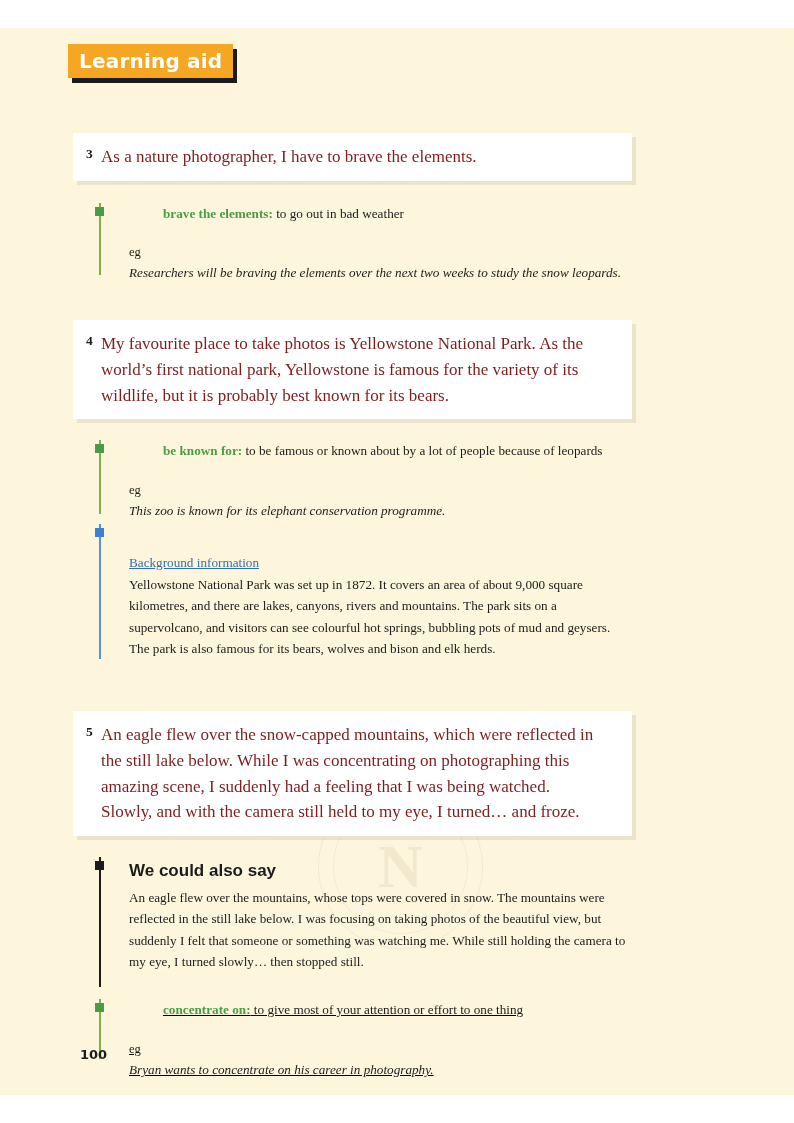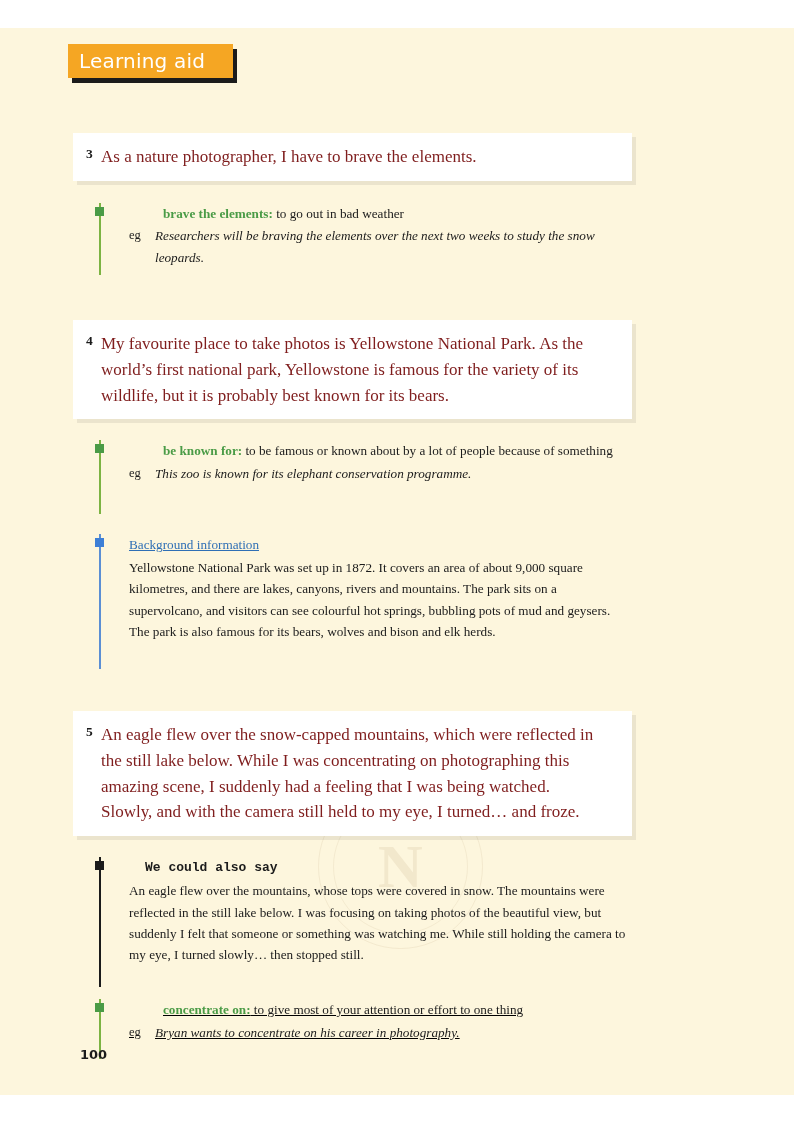--- a/index.html
+++ b/index.html
@@ -53,21 +53,21 @@
     left: 0; top: 0;
     width: 165px; height: 34px;
     background: #f5a623;
     display: flex;
     align-items: center;
     padding-left: 11px;
   }
   .header-badge span {
     color: #ffffff;
     font-family: "DejaVu Sans", sans-serif;
-    font-weight: normal;
+    font-weight: bold;
     font-size: 20px;
     letter-spacing: 0.2px;
   }
 
   
   .watermark {
     position: absolute;
     left: 318px;
     top: 784px;
     width: 165px;
@@ -145,42 +145,42 @@
     margin-left: 56px;
     font-size: 13.2px;
     line-height: 1.62;
     color: #1b1b1b;
     font-family: "Liberation Serif", serif;
   }
   .term { font-weight: bold; }
   .term-green { color: #4a9b46; padding-left: 34px; }
   .eg-row {
     display: flex;
-    margin-top: 1px;
+    margin-top: 18px;
+    flex-direction: column;
   }
   .eg-label {
     width: 26px;
     flex: none;
     font-size: 12.5px;
   }
   .eg-text {
     font-style: italic;
   }
   .bg-title {
     color: #2f6fb5;
     text-decoration: underline;
     font-size: 13.2px;
     margin-bottom: 1px;
   }
   .bold-title {
     font-weight: bold;
-    font-family: Liberation Mono, monospace;
-    font-size: 13px;
+    font-family: Liberation Sans, sans-serif;
+    font-size: 17px;
     margin-bottom: 2px;
-    margin-left: 16px;
   }
 
   .page-num {
     position: absolute;
     left: 80px;
     top: 1047px;
     font-family: "DejaVu Sans", sans-serif;
     font-weight: bold;
     font-size: 13px;
     color: #1b1b1b;
@@ -229,30 +229,30 @@
   <div class="sentence-card">
     <div class="sentence-num">4</div>
     <div class="sentence-text" style="width:500px;">My favourite place to take photos is Yellowstone National Park. As the world’s first national park, Yellowstone is famous for the variety of its wildlife, but it is probably best known for its bears.</div>
   </div>
 
   <div class="note" style="margin-top:21px; height:74px;">
     <div class="note-rail" style="left:26px; background:#7cb342;"></div>
     <div class="note-bullet" style="left:22px; background:#4a9b46;"></div>
     <div class="note-body" style="width:500px;">
       <div>
-        <span class="term term-green">be known for:</span><span> to be famous or known about by a lot of people because of something</span>
+        <span class="term term-green">be known for:</span><span> to be famous or known about by a lot of people because of leopards</span>
       </div>
       <div class="eg-row">
         <div class="eg-label">eg</div>
         <div class="eg-text">This zoo is known for its elephant conservation programme.</div>
       </div>
     </div>
   </div>
 
-  <div class="note" style="margin-top:20px; height:135px;">
+  <div class="note" style="margin-top:10px; height:135px;align-items:flex-end;">
     <div class="note-rail" style="left:26px; background:#5b8fd4;"></div>
     <div class="note-bullet" style="left:22px; background:#3d7fd6;"></div>
     <div class="note-body" style="width:505px;">
       <div class="bg-title">Background information</div>
       <div>Yellowstone National Park was set up in 1872. It covers an area of about 9,000 square kilometres, and there are lakes, canyons, rivers and mountains. The park sits on a supervolcano, and visitors can see colourful hot springs, bubbling pots of mud and geysers. The park is also famous for its bears, wolves and bison and elk herds.</div>
     </div>
   </div>
 </div>
 
 <div class="block" style="left:73px; top:711px; width:559px;">

